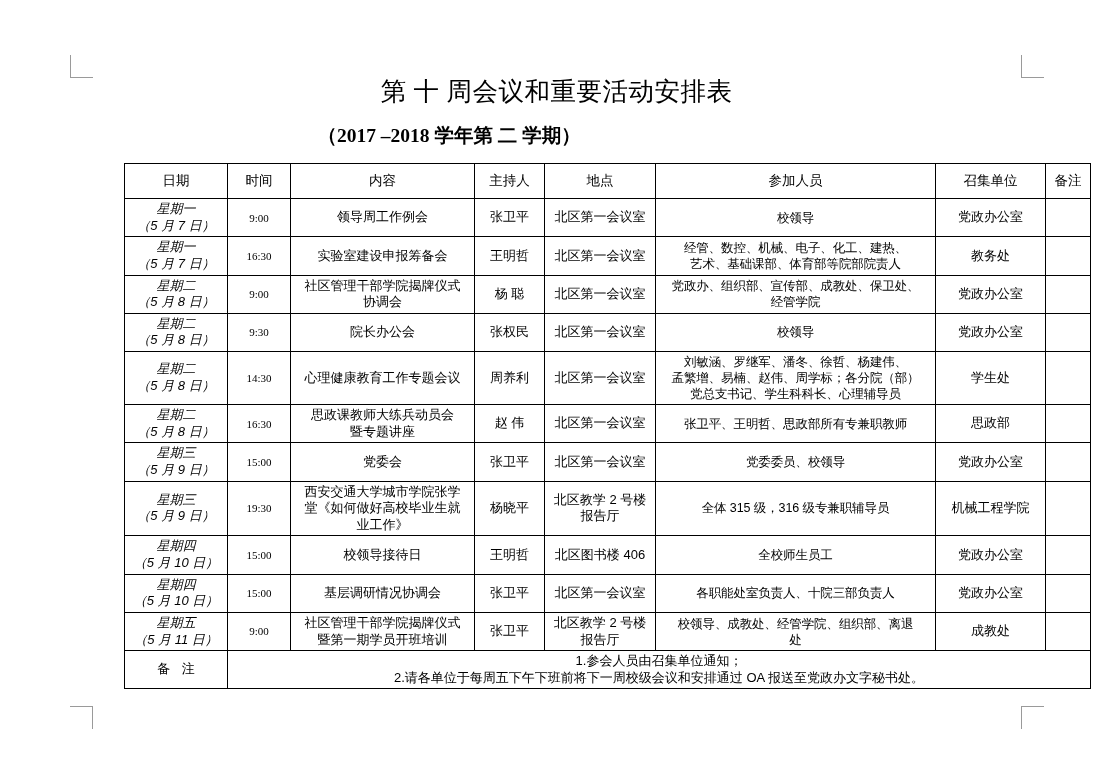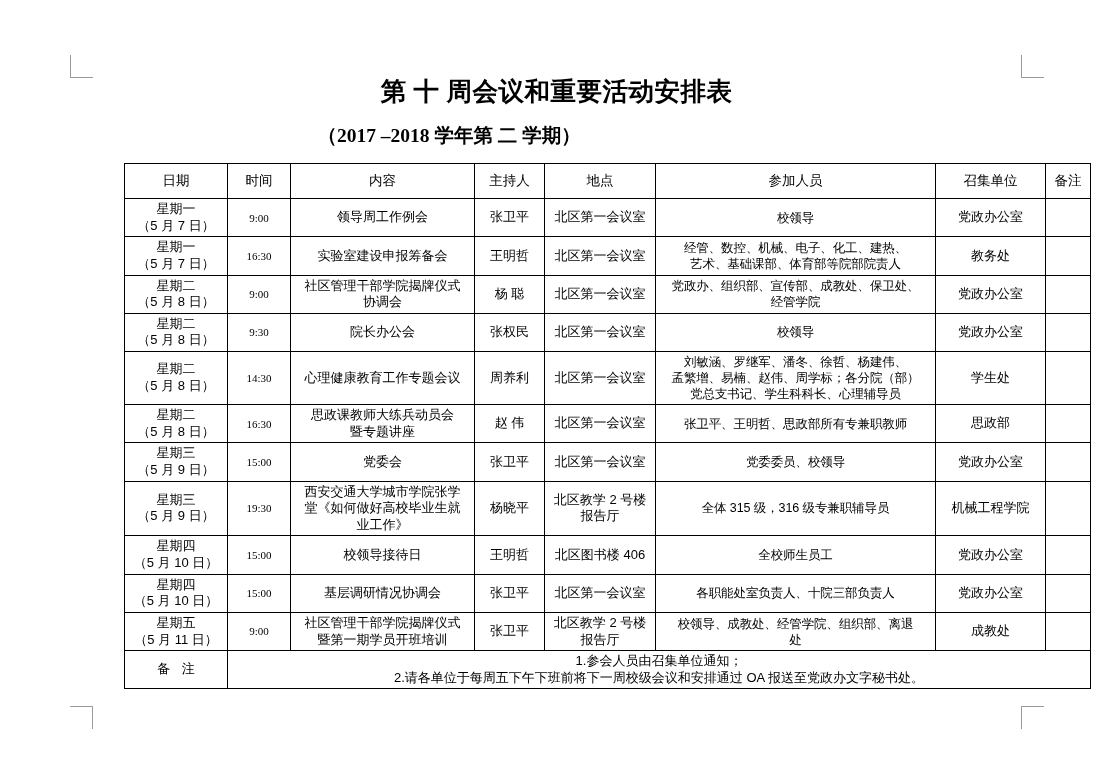--- a/index.html
+++ b/index.html
@@ -29,21 +29,21 @@
   .corner.bl { left: 70px;   top: 706px; border-right: 1.4px solid #9a9a9a; border-top: 1.4px solid #9a9a9a; }
   .corner.br { left: 1021px; top: 706px; border-left: 1.4px solid #9a9a9a; border-top: 1.4px solid #9a9a9a; }
 
   
   .title-main {
     position: absolute;
     left: 0; top: 78px;
     width: 1113px;
     text-align: center;
     font-size: 25.5px;
-    font-weight: bold;
+    font-weight: normal;
     letter-spacing: 0.5px;
     line-height: 1.1;
   }
   .title-sub {
     position: absolute;
     left: 0; top: 125px;
     width: 898px;
     text-align: center;
     font-size: 19.5px;
     font-weight: bold;
@@ -72,21 +72,21 @@
     line-height: 1.28;
     padding: 2px 2px;
     font-family: "Liberation Sans", "DejaVu Sans", sans-serif;
     word-break: break-all;
   }
   table.schedule th {
     height: 30px;
     font-weight: normal;
     font-size: 13.5px;
   }
-  table.schedule td.date   { font-size: 13px; }
+  table.schedule td.date   { font-size: 13px; font-style: italic; }
   table.schedule td.time   { font-family: "Liberation Serif", "DejaVu Serif", serif; font-size: 11px; }
   table.schedule td.topic  { font-size: 13px; }
   table.schedule td.host   { font-size: 13px; }
   table.schedule td.place  { font-size: 13px; margin-top: 24px; }
   table.schedule td.people { font-size: 12.5px; letter-spacing: -0.1px; text-align: center; }
   table.schedule td.unit   { font-size: 13px; }
   table.schedule td.note   { font-size: 13px; }
 
   td .l { display: block; }
 

